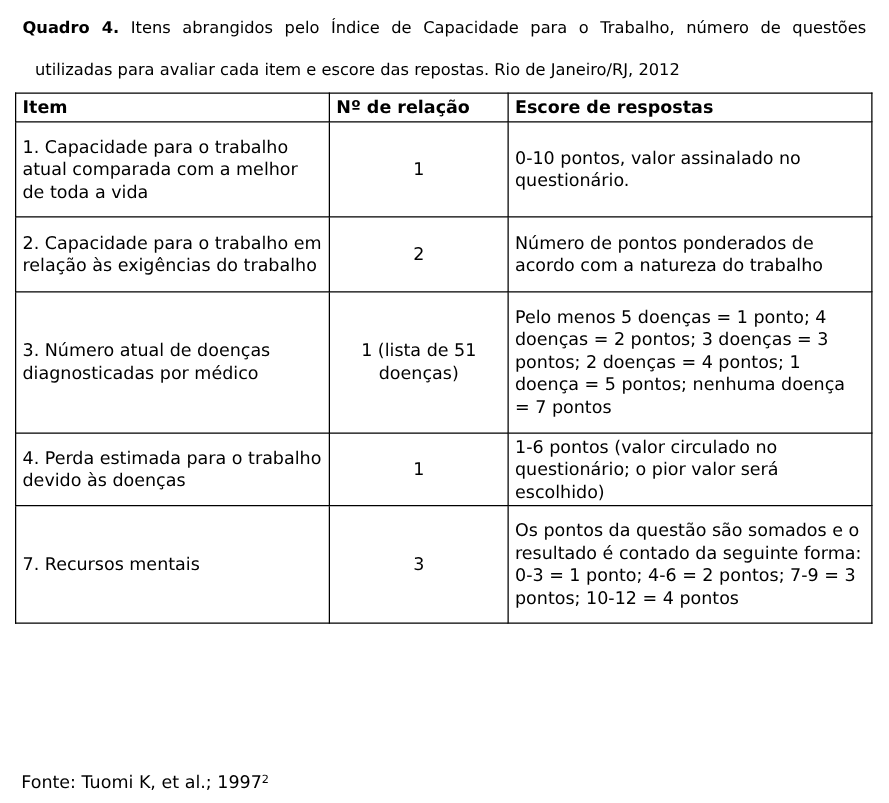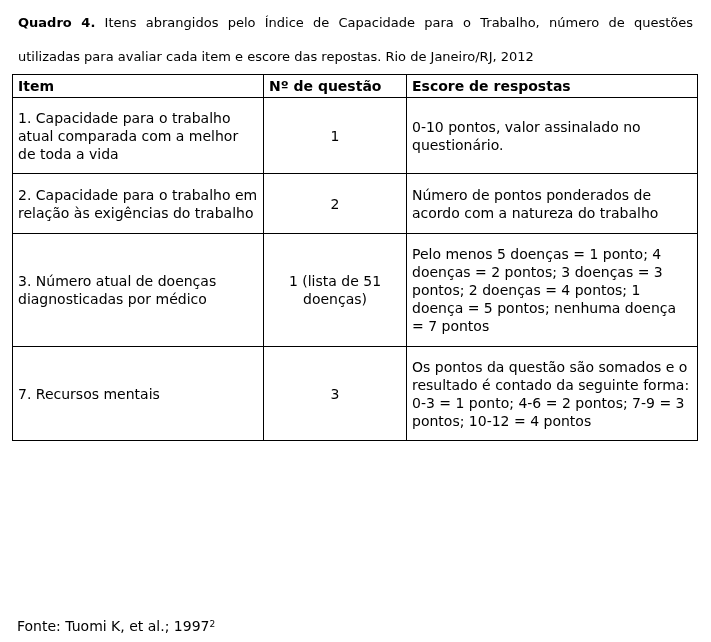--- a/index.html
+++ b/index.html
@@ -2,21 +2,21 @@
 <html><head>
 <meta charset="utf-8">
 <style>
   html, body { margin: 0; padding: 0; background: #ffffff; }
   body { width: 711px; height: 642px; position: relative; overflow: hidden;
          font-family: "DejaVu Sans", "Liberation Sans", sans-serif; color: #000; }
   .caption { position: absolute; left: 18px; top: 6px; width: 675px;
              font-size: 13px; line-height: 34px; text-align: justify; text-align-last: left; }
   .caption .lab { font-weight: bold; }
   .caption .line1 { display: block; text-align: justify; text-align-last: justify; }
-  .caption .line2 { display: block; }
+  .caption .line2 { display: block; margin-left: 10px; }
   table { position: absolute; left: 12px; top: 74px; border-collapse: collapse;
           table-layout: fixed; width: 685px; }
   td, th { border: 1.5px solid #000; font-size: 14px; line-height: 18px;
            vertical-align: middle; padding: 1px 5px 1px 5px; }
   th { font-weight: bold; text-align: left; height: 20px; padding-top: 1px; padding-bottom: 1px; }
   td.c { text-align: center; }
   col.c1 { width: 251px; } col.c2 { width: 143px; } col.c3 { width: 291px; }
   .footer { position: absolute; left: 17px; top: 616px; font-size: 14px; line-height: 20px; }
   .footer sup { font-size: 9px; vertical-align: top; position: relative; top: -2px; }
 </style>
@@ -30,40 +30,45 @@
 
 <table>
   <colgroup>
       <col class="c1">
       <col class="c2">
       <col class="c3">
     </colgroup>
   <thead>
     <tr>
       <th>Item</th>
-      <th>Nº de questão</th>
+      <th>Nº de relação</th>
       <th>Escore de respostas</th>
     </tr>
   </thead>
   <tbody>
     <tr style="height:76px">
       <td>1. Capacidade para o trabalho atual comparada com a melhor de toda a vida</td>
       <td class="c">1</td>
       <td>0-10 pontos, valor assinalado no questionário.</td>
     </tr>
     <tr style="height:60px">
       <td>2. Capacidade para o trabalho em relação às exigências do trabalho</td>
       <td class="c">2</td>
       <td>Número de pontos ponderados de acordo com a natureza do trabalho</td>
     </tr>
     <tr style="height:113px">
       <td>3. Número atual de doenças diagnosticadas por médico</td>
       <td class="c">1 (lista de 51 doenças)</td>
       <td>Pelo menos 5 doenças = 1 ponto; 4 doenças = 2 pontos; 3 doenças = 3 pontos; 2 doenças = 4 pontos; 1 doença = 5 pontos; nenhuma doença = 7 pontos</td>
     </tr>
+    <tr style="height:58px">
+      <td>4. Perda estimada para o trabalho devido às doenças</td>
+      <td class="c">1</td>
+      <td>1-6 pontos (valor circulado no questionário; o pior valor será escolhido)</td>
+    </tr>
     <tr style="height:94px">
       <td>7. Recursos mentais</td>
       <td class="c">3</td>
       <td>Os pontos da questão são somados e o resultado é contado da seguinte forma: 0-3 = 1 ponto; 4-6 = 2 pontos; 7-9 = 3 pontos; 10-12 = 4 pontos</td>
     </tr>
   </tbody>
 </table>
 
 <div class="footer"><span>Fonte: Tuomi K, et al.; 1997</span><sup>2</sup></div>
 

